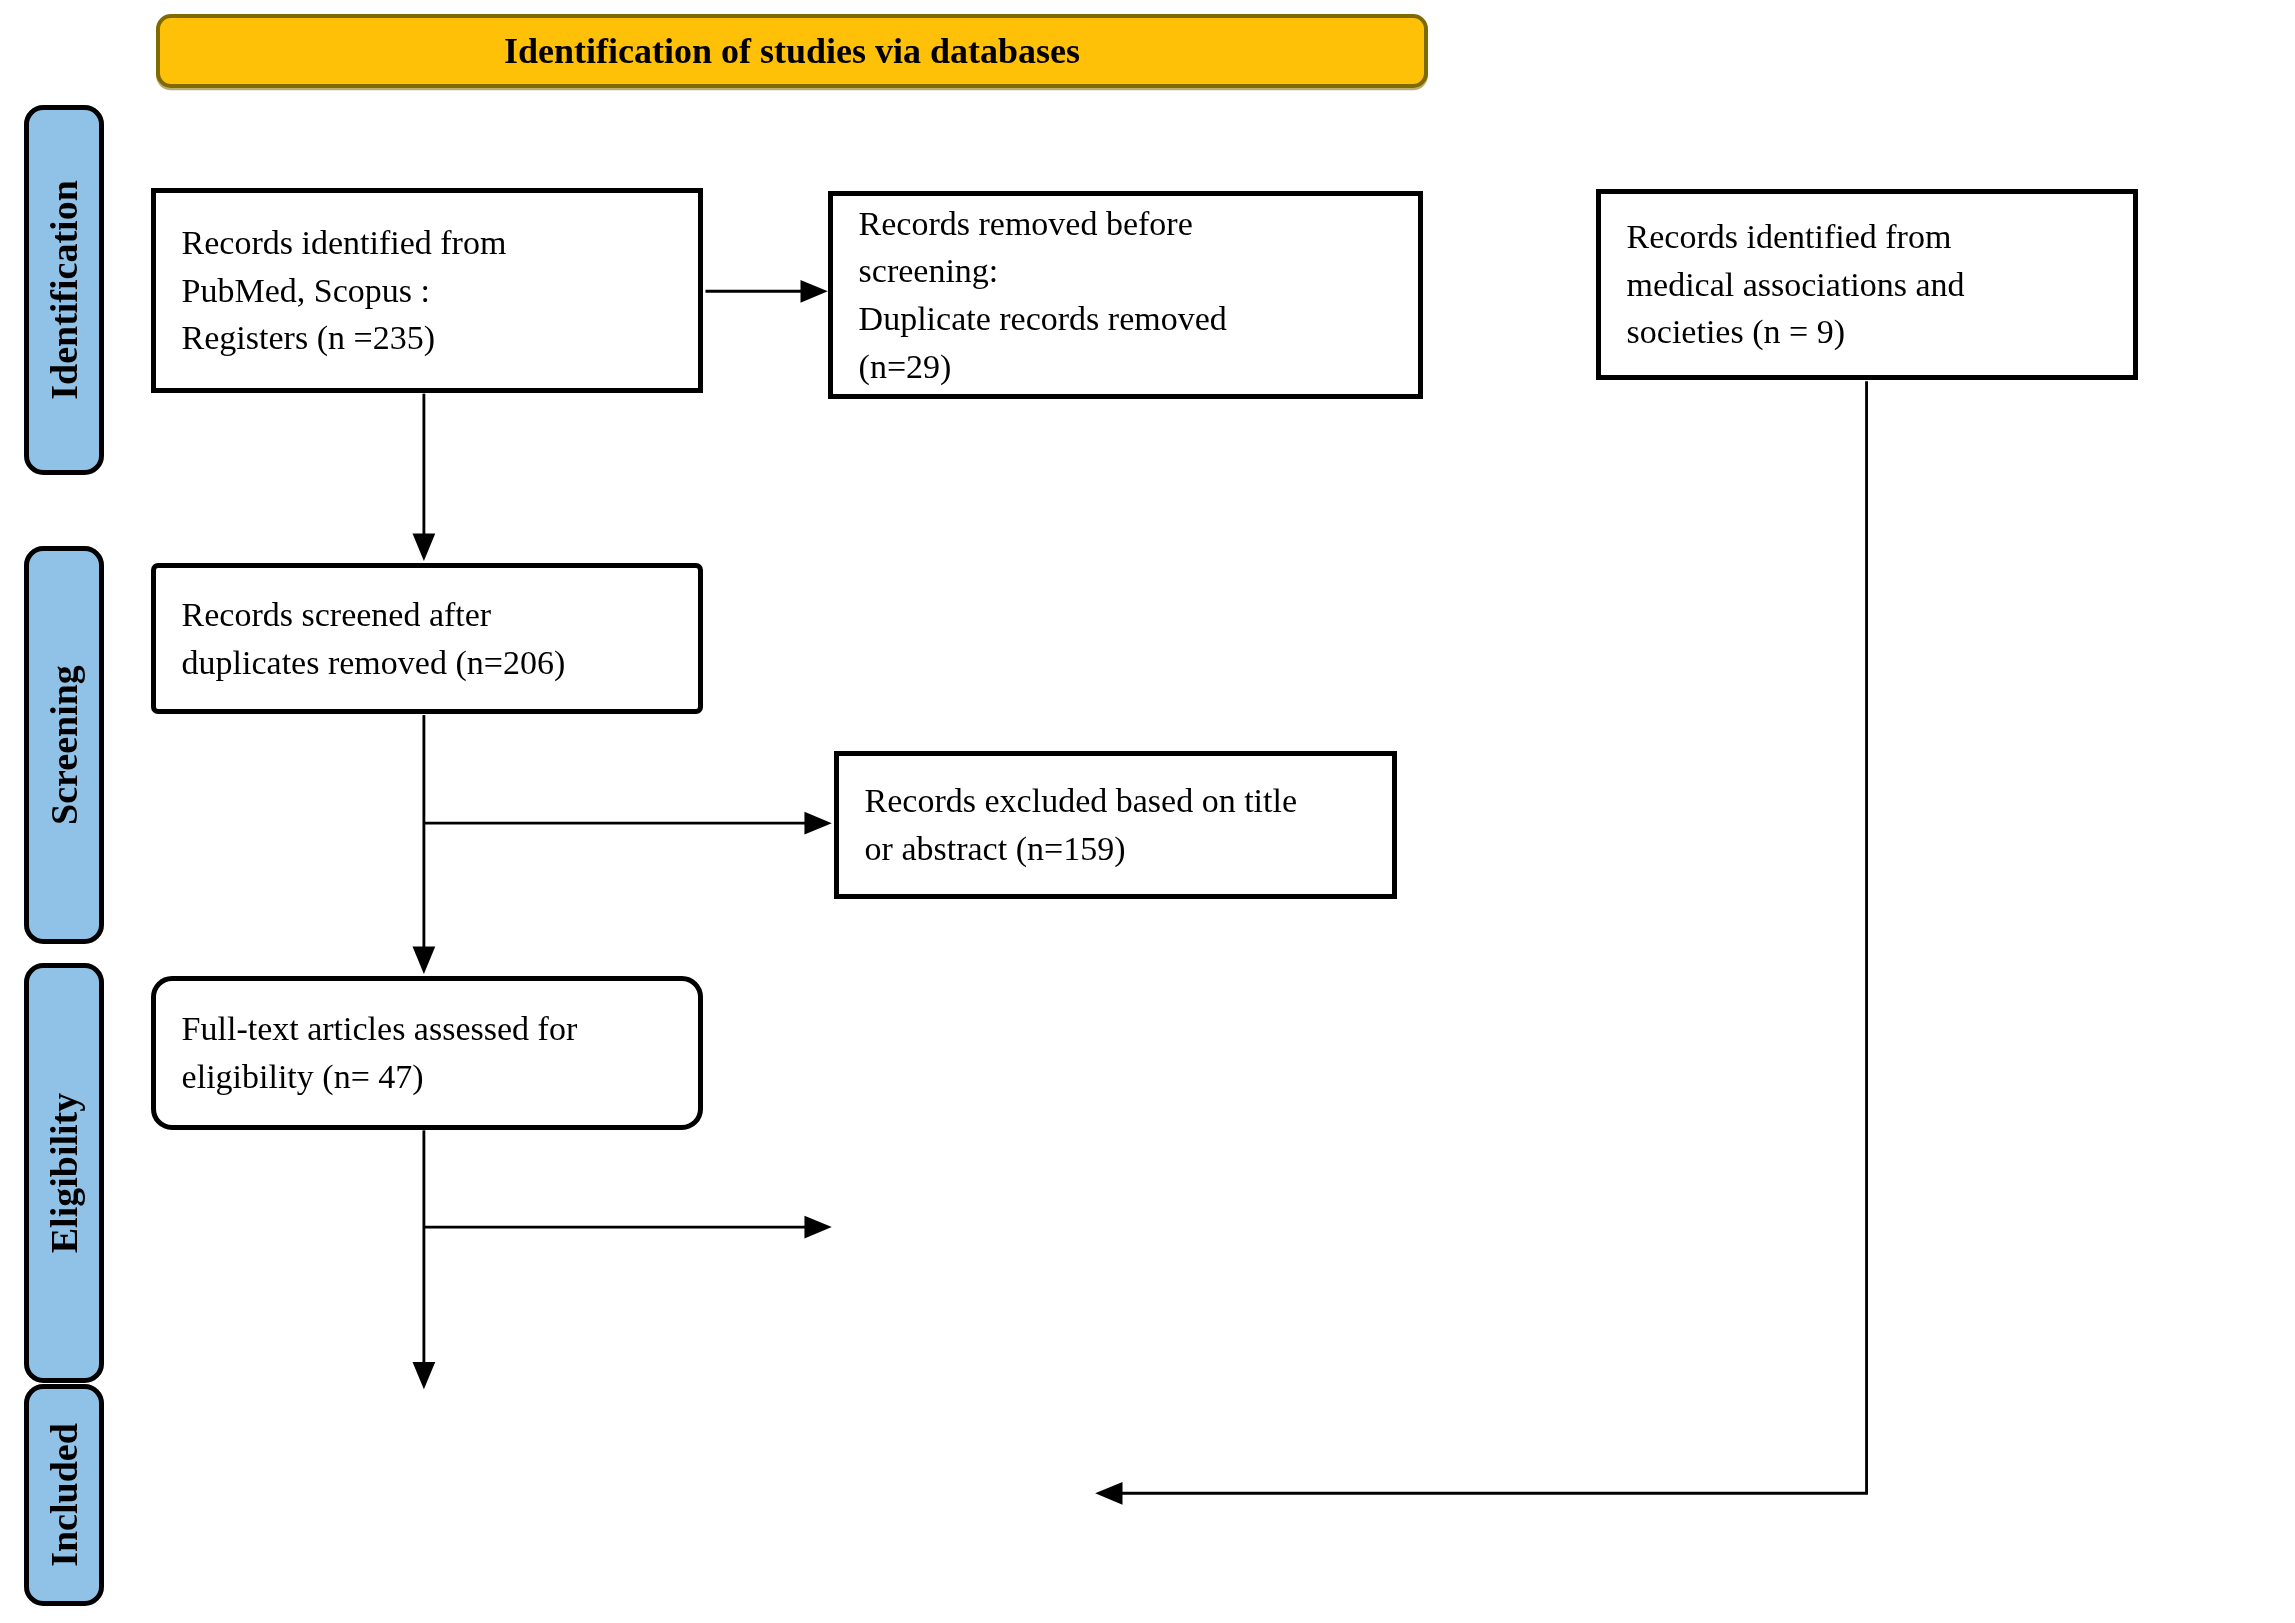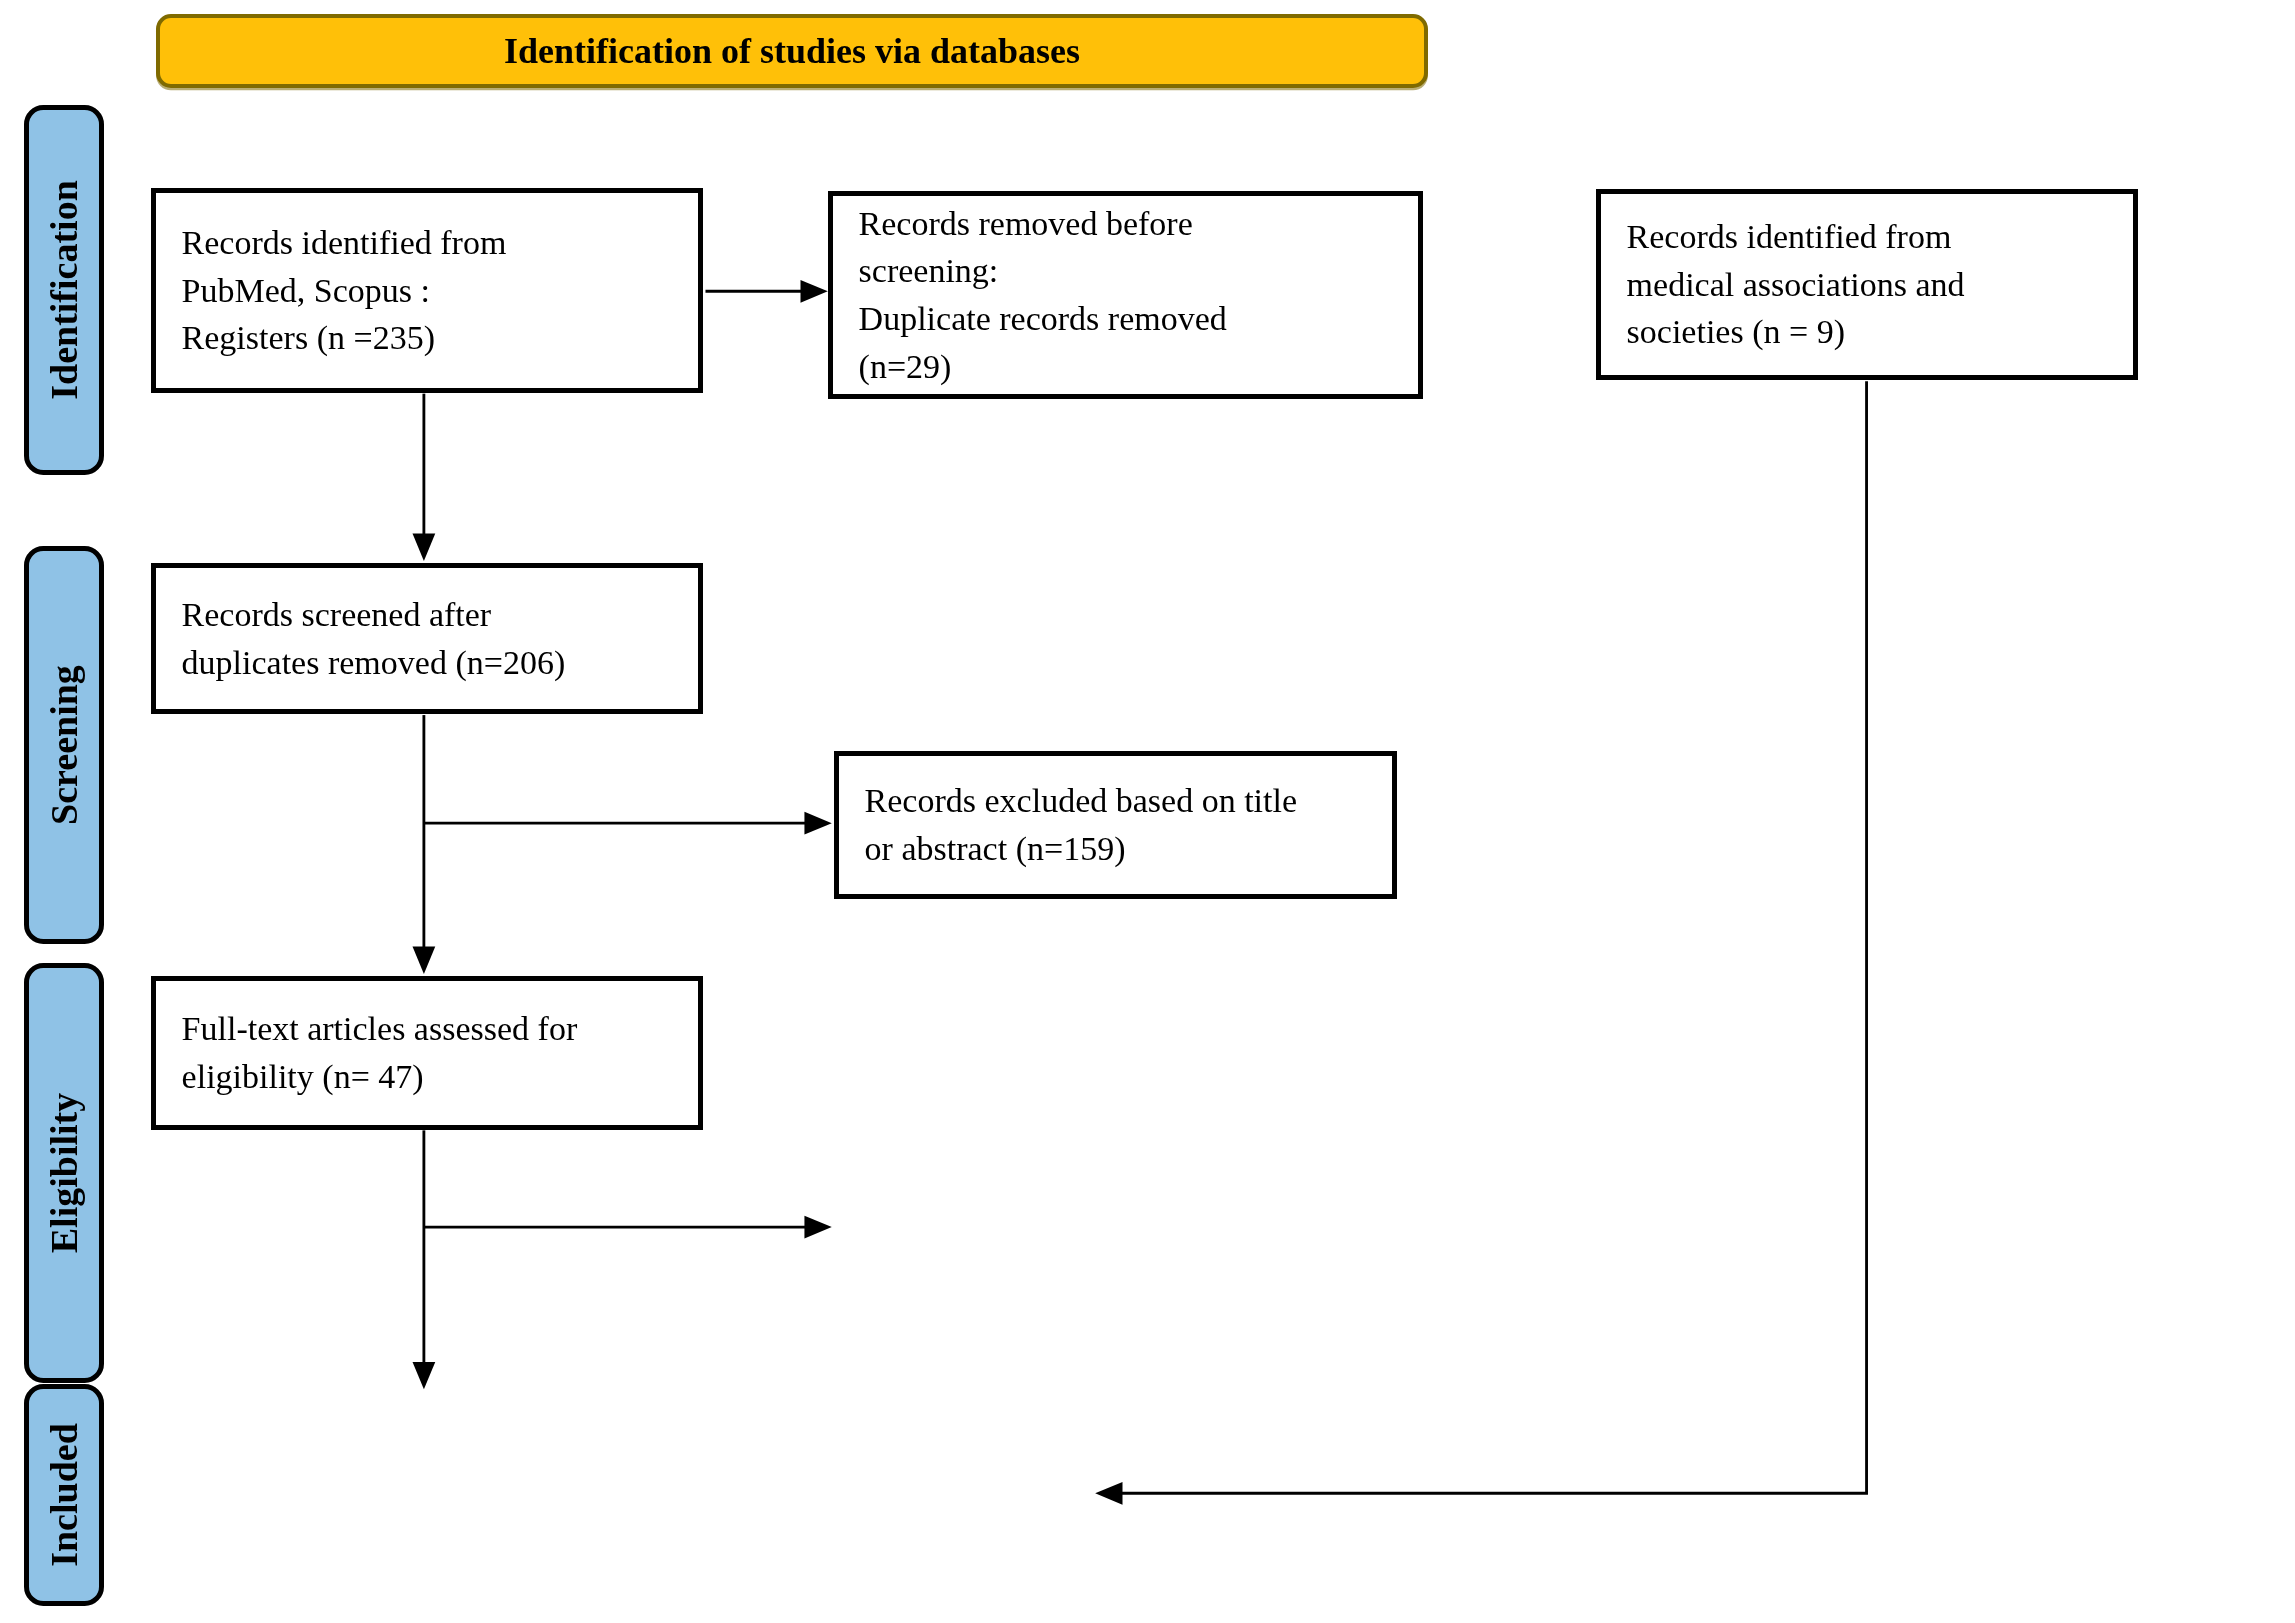--- a/index.html
+++ b/index.html
@@ -110,29 +110,29 @@
 screening:
 Duplicate records removed
 (n=29)</span>
   </div>
   <div class="wbox" style="left:1596px;top:189px;width:542px;height:191px;">
     <span>Records identified from
 medical associations and
 societies (n = 9)</span>
   </div>
 
-  <div class="wbox" style="left:151px;top:563px;width:552px;height:151px;">
+  <div class="wbox" style="left:151px;top:563px;width:552px;height:151px;border-radius:7px;">
     <span>Records screened after
 duplicates removed (n=206)</span>
   </div>
   <div class="wbox" style="left:834px;top:751px;width:563px;height:148px;">
     <span>Records excluded based on title
 or abstract (n=159)</span>
   </div>
 
-  <div class="wbox" style="left:151px;top:976px;width:552px;height:154px;">
+  <div class="wbox" style="left:151px;top:976px;width:552px;height:154px;border-radius:21px;">
     <span>Full-text articles assessed for
 eligibility (n= 47)</span>
   </div>
 
 
 </div>
 
 
 </body></html>

